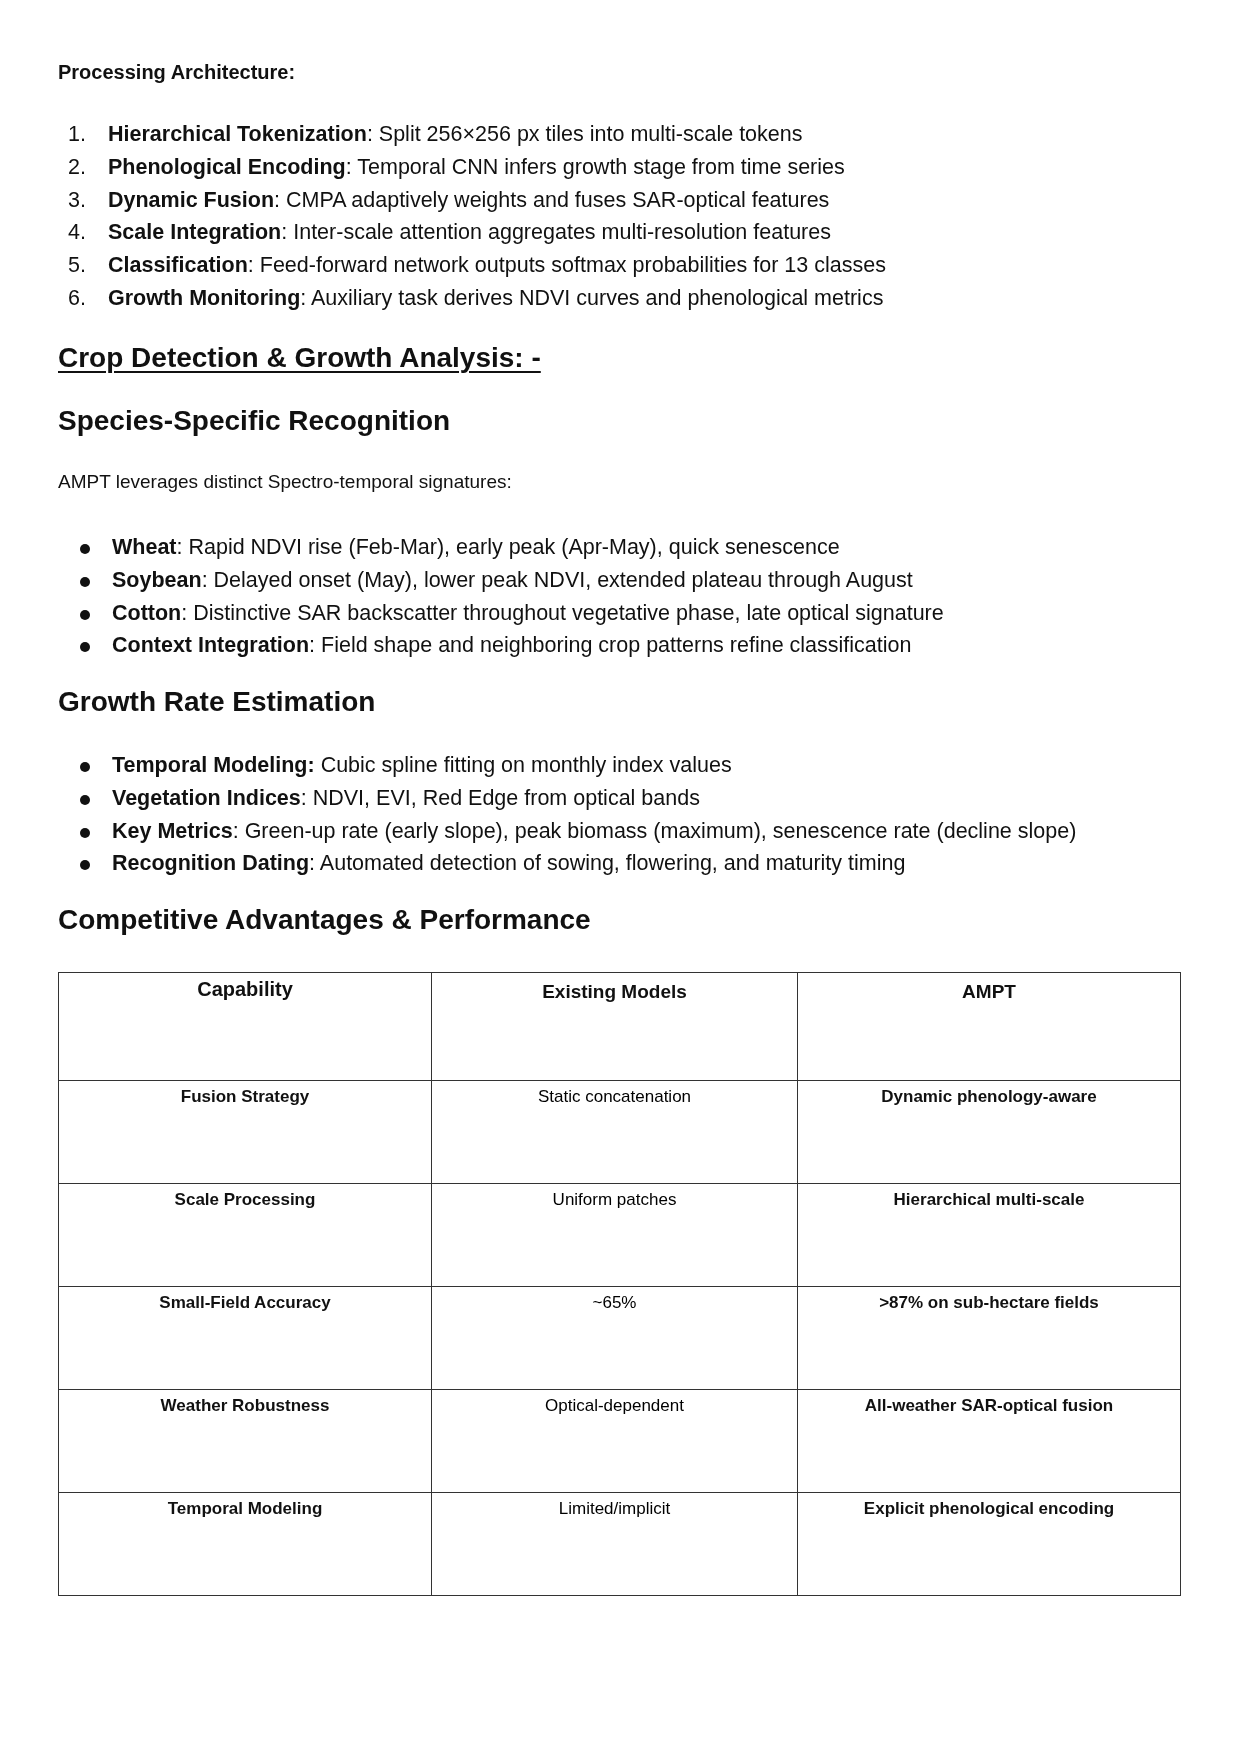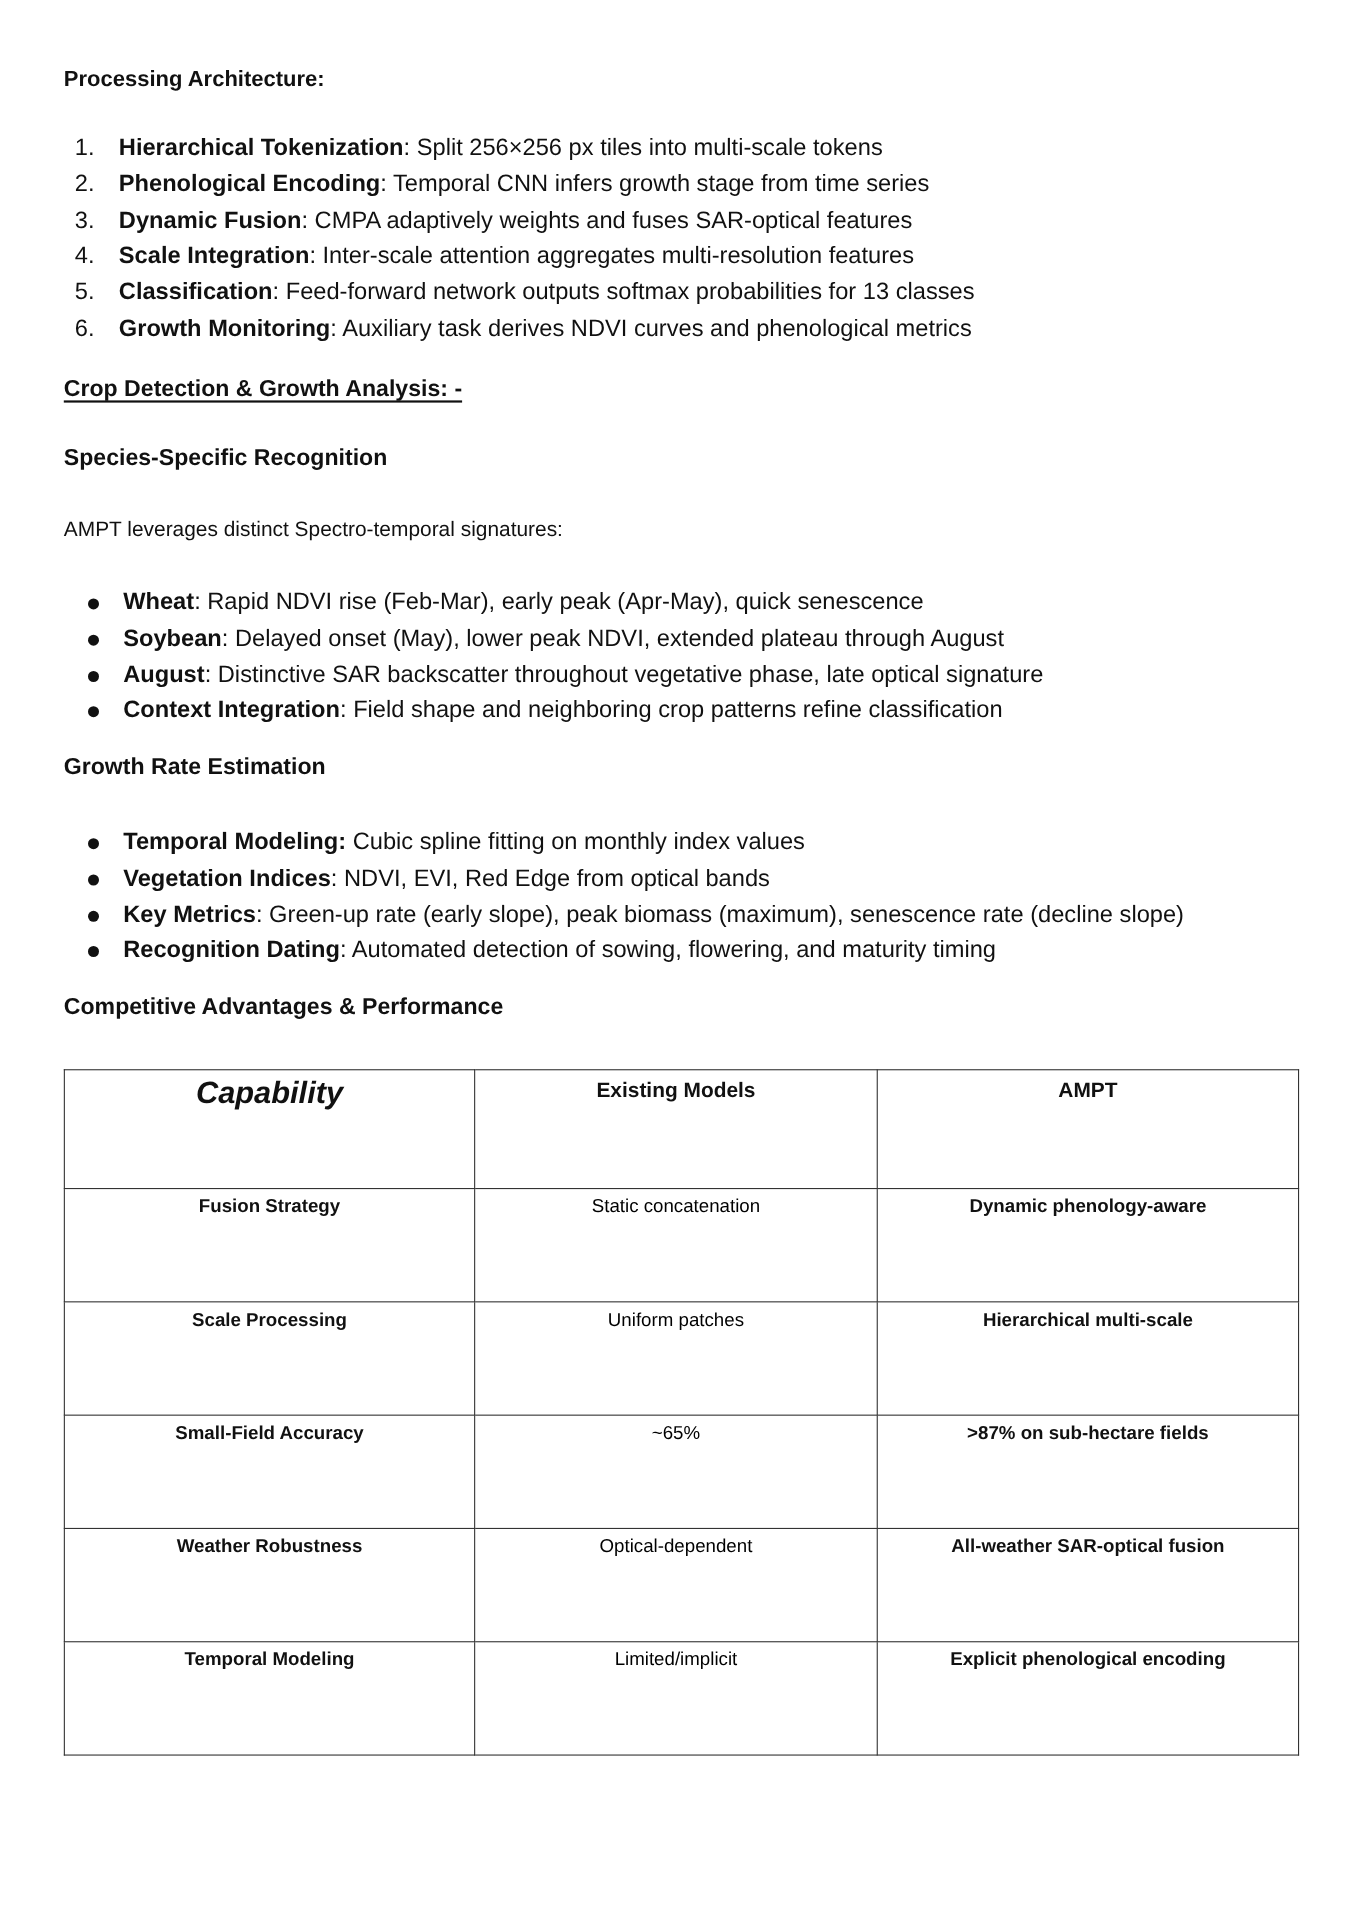--- a/index.html
+++ b/index.html
@@ -7,31 +7,31 @@
       width: 1241px; height: 1755px; position: relative; overflow: hidden;
       font-family: "Liberation Sans", sans-serif; color: #111111;
     }
     .page { position: absolute; left: 58px; top: 0; width: 1125px; }
     .h-small { position: absolute; top: 61px; left: 0; font-size: 20px; font-weight: bold; }
     .olist { position: absolute; top: 118px; left: 0; margin: 0; padding: 0; list-style: none; }
     .olist li, .ulist li { font-size: 21.5px; line-height: 32.8px; height: 32.8px; white-space: nowrap; position: relative; padding-left: 50px; }
     .olist .num { position: absolute; left: 10px; top: 0; }
     .ulist { margin: 4px; padding: 0; list-style: none; position: absolute; left: 0; }
     .ulist .bullet { position: absolute; left: 18px; top: 13px; width: 10px; height: 10px; border-radius: 50%; background: #111; }
-    .h-main { position: absolute; left: 0; font-size: 21px; font-weight: bold; }
+    .h-main { position: absolute; left: 0; font-size: 28px; font-weight: bold; }
     .h-main.underline { text-decoration: underline; text-underline-offset: 4px; text-decoration-thickness: 2px; }
     .para { position: absolute; left: 0; font-size: 19px; }
     table.cmp {
       position: absolute; left: 0; top: 972px; width: 1122px; border-collapse: collapse; table-layout: fixed;
     }
     table.cmp td, table.cmp th {
       border: 1.5px solid #333; vertical-align: top; text-align: center; padding: 0;
     }
     table.cmp th { height: 99px; font-weight: bold; }
-    table.cmp th.c0 { font-size: 28px; padding-top: 5px; font-style: italic; }
+    table.cmp th.c0 { font-size: 20px; padding-top: 5px; }
     table.cmp th.c1, table.cmp th.c2 { font-size: 19px; padding-top: 8px; }
     table.cmp td { height: 96px; font-size: 17px; padding-top: 6px; }
     table.cmp td.bold { font-weight: bold; }
     table.cmp td.plain { color: #000000; }
   </style>
 </head>
 <body>
 
 <div class="page">
 
@@ -48,21 +48,21 @@
 
   <div class="h-main underline" style="top:342px;">Crop Detection &amp; Growth Analysis: -</div>
 
   <div class="h-main" style="top:405px;">Species-Specific Recognition</div>
 
   <div class="para" style="top:471px;">AMPT leverages distinct Spectro-temporal signatures:</div>
 
   <ul class="ulist" style="top:527px;">
     <li><span class="bullet"></span><b>Wheat</b><span>: Rapid NDVI rise (Feb-Mar), early peak (Apr-May), quick senescence</span></li>
     <li><span class="bullet"></span><b>Soybean</b><span>: Delayed onset (May), lower peak NDVI, extended plateau through August</span></li>
-    <li><span class="bullet"></span><b>August</b><span>: Distinctive SAR backscatter throughout vegetative phase, late optical signature</span></li>
+    <li><span class="bullet"></span><b>Cotton</b><span>: Distinctive SAR backscatter throughout vegetative phase, late optical signature</span></li>
     <li><span class="bullet"></span><b>Context Integration</b><span>: Field shape and neighboring crop patterns refine classification</span></li>
   </ul>
 
   <div class="h-main" style="top:686px;">Growth Rate Estimation</div>
 
   <ul class="ulist" style="top:745px;">
     <li><span class="bullet"></span><b>Temporal Modeling:</b><span> Cubic spline fitting on monthly index values</span></li>
     <li><span class="bullet"></span><b>Vegetation Indices</b><span>: NDVI, EVI, Red Edge from optical bands</span></li>
     <li><span class="bullet"></span><b>Key Metrics</b><span>: Green-up rate (early slope), peak biomass (maximum), senescence rate (decline slope)</span></li>
     <li><span class="bullet"></span><b>Recognition Dating</b><span>: Automated detection of sowing, flowering, and maturity timing</span></li>

